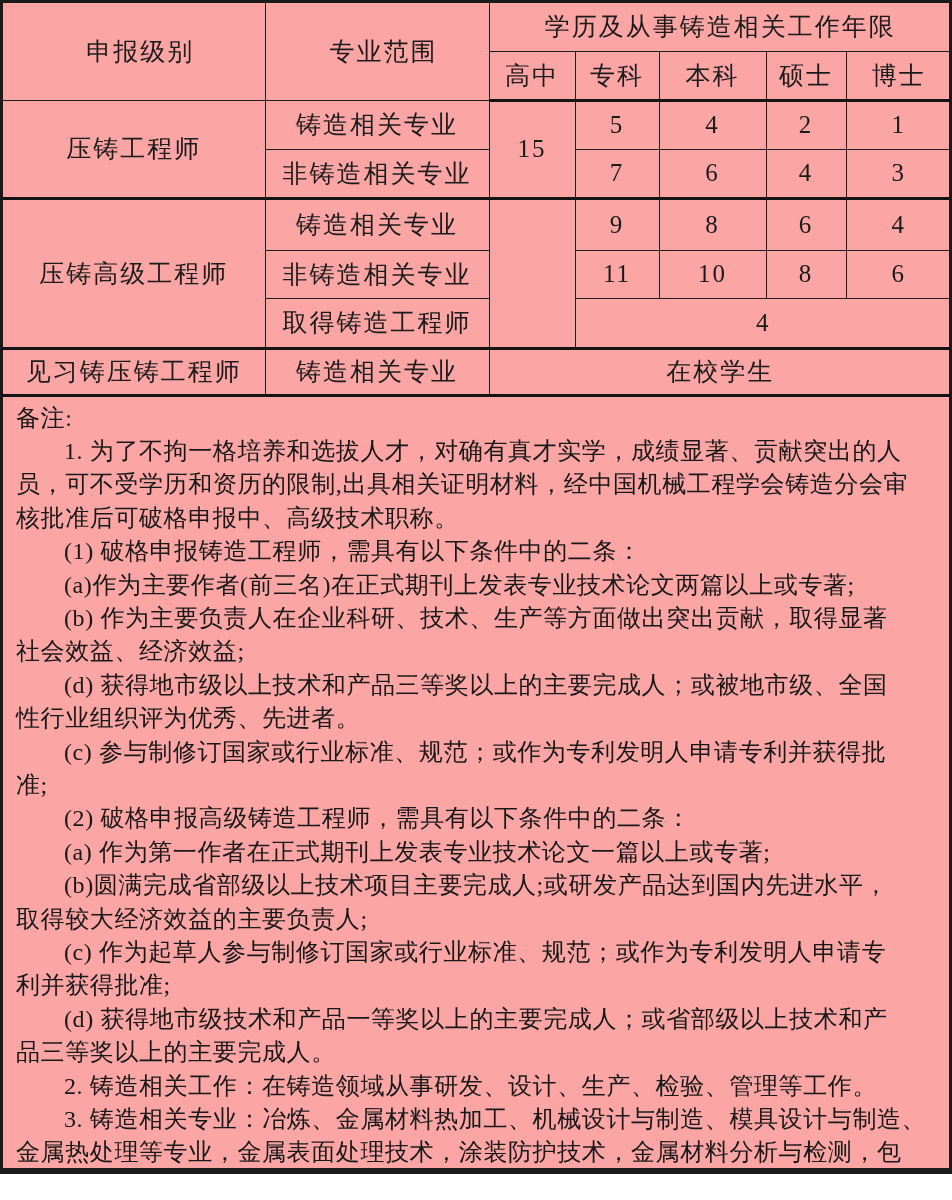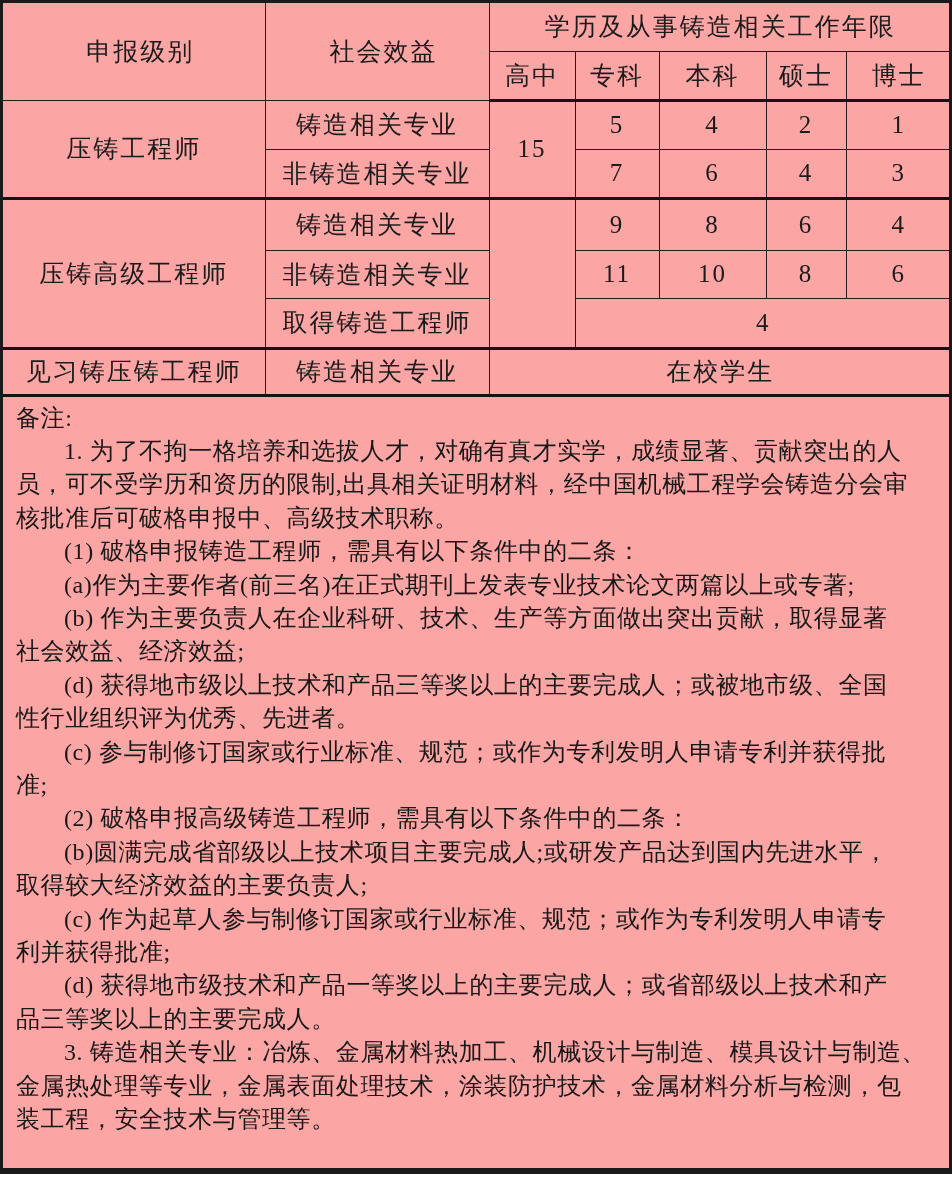--- a/index.html
+++ b/index.html
@@ -70,21 +70,21 @@
         <col style="width:224px">
         <col style="width:86px">
       <col style="width:84px">
         <col style="width:107px">
         <col style="width:80px">
         <col style="width:105px">
     </colgroup>
     <tbody>
       <tr class="top r-ha">
         <td class="wide" rowspan="2">申报级别</td>
-        <td class="wide" rowspan="2">社会效益</td>
+        <td class="wide" rowspan="2">专业范围</td>
         <td class="spantitle" colspan="5">学历及从事铸造相关工作年限</td>
       </tr>
       <tr class="r-hb">
         <td class="edu bb">高中</td>
         <td class="edu bb">专科</td>
         <td class="edu bb">本科</td>
         <td class="edu bb">硕士</td>
         <td class="edu bb">博士</td>
       </tr>
 
@@ -141,24 +141,26 @@
 核批准后可破格申报中、高级技术职称。</p>
     <p>(1) 破格申报铸造工程师，需具有以下条件中的二条：</p>
     <p>(a)作为主要作者(前三名)在正式期刊上发表专业技术论文两篇以上或专著;</p>
     <p>(b) 作为主要负责人在企业科研、技术、生产等方面做出突出贡献，取得显著
 社会效益、经济效益;</p>
     <p>(d) 获得地市级以上技术和产品三等奖以上的主要完成人；或被地市级、全国
 性行业组织评为优秀、先进者。</p>
     <p>(c) 参与制修订国家或行业标准、规范；或作为专利发明人申请专利并获得批
 准;</p>
     <p>(2) 破格申报高级铸造工程师，需具有以下条件中的二条：</p>
+    <p>(a) 作为第一作者在正式期刊上发表专业技术论文一篇以上或专著;</p>
     <p>(b)圆满完成省部级以上技术项目主要完成人;或研发产品达到国内先进水平，
 取得较大经济效益的主要负责人;</p>
     <p>(c) 作为起草人参与制修订国家或行业标准、规范；或作为专利发明人申请专
 利并获得批准;</p>
     <p>(d) 获得地市级技术和产品一等奖以上的主要完成人；或省部级以上技术和产
 品三等奖以上的主要完成人。</p>
+    <p>2. 铸造相关工作：在铸造领域从事研发、设计、生产、检验、管理等工作。</p>
     <p>3. 铸造相关专业：冶炼、金属材料热加工、机械设计与制造、模具设计与制造、
 金属热处理等专业，金属表面处理技术，涂装防护技术，金属材料分析与检测，包
 装工程，安全技术与管理等。</p>
   </div>
 
 </div>
 
 </body></html>

